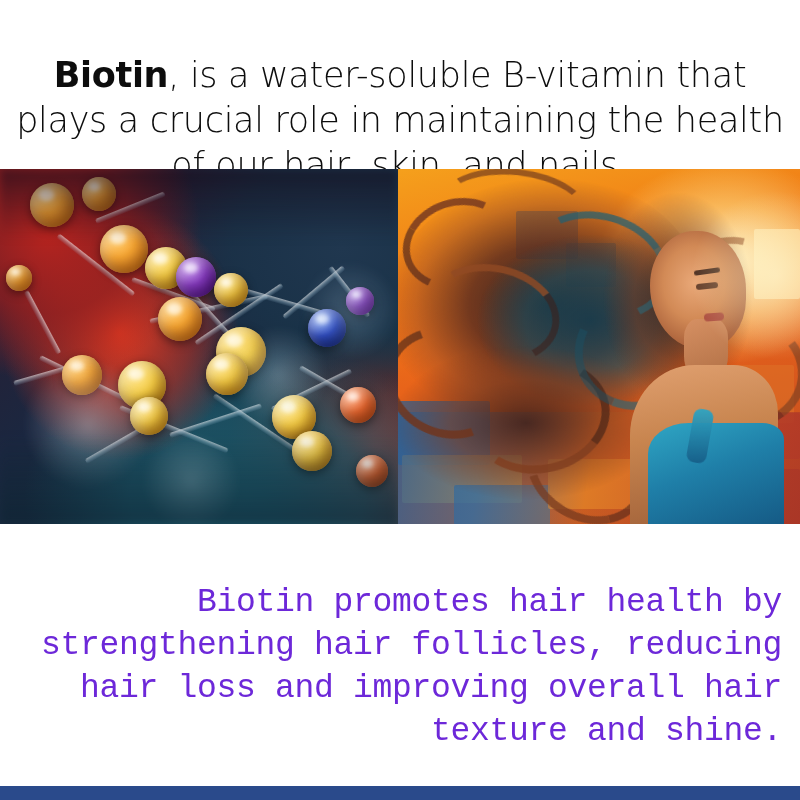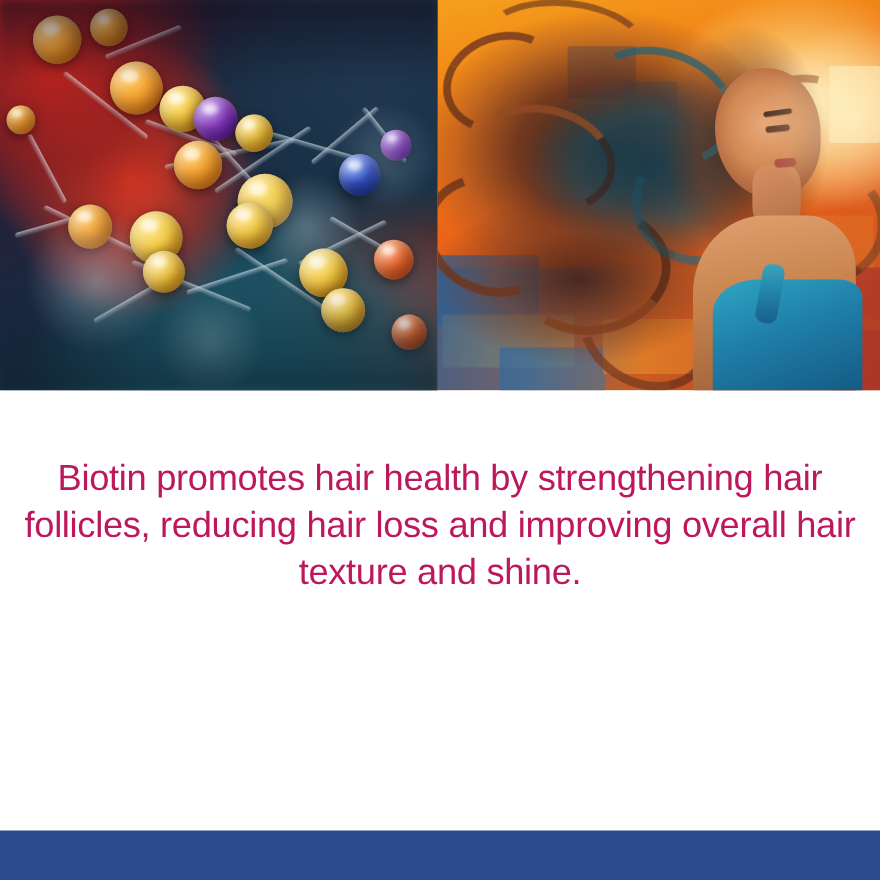--- a/index.html
+++ b/index.html
@@ -192,26 +192,26 @@
   
   .outro-block {
     flex: 1 1 auto;
     box-sizing: border-box;
     padding: 24px 18px 0 18px;
     display: flex;
     align-items: flex-start;
     justify-content: center;
   }
   .outro-text {
-    color: #be185d;
-    font-family: Liberation Sans, sans-serif;
+    color: #6d28d9;
+    font-family: Liberation Mono, monospace;
     font-weight: 300;
     font-size: 33px;
     line-height: 43px;
-    text-align: center;
+    text-align: right;
     width: 100%;
     letter-spacing: -0.3px;
   }
 
   
   .footer-band {
     flex: 0 0 auto;
     height: 45px;
     background: #2a4a8b;
     position: relative;
@@ -219,20 +219,23 @@
     align-items: center;
     justify-content: flex-end;
   }
 </style>
 </head>
 <body>
 
 <div class="infographic">
 
 
+  <div class="intro-block">
+    <p class="intro-text"><span class="lead">Biotin</span><span>, is a water-soluble B-vitamin that plays a crucial role in maintaining the health of our hair, skin, and nails.</span></p>
+  </div>
 
   <div class="image-strip">
 
     <div class="panel panel-left">
       <div class="mol-base"></div>
 
       <div class="bonds">
         <div class="bond" style="left:58px;  top:64px;  width:96px;  transform:rotate(38deg);"></div>
         <div class="bond" style="left:96px;  top:50px;  width:74px;  transform:rotate(-22deg);"></div>
         <div class="bond" style="left:132px; top:108px; width:88px;  transform:rotate(20deg);"></div>

